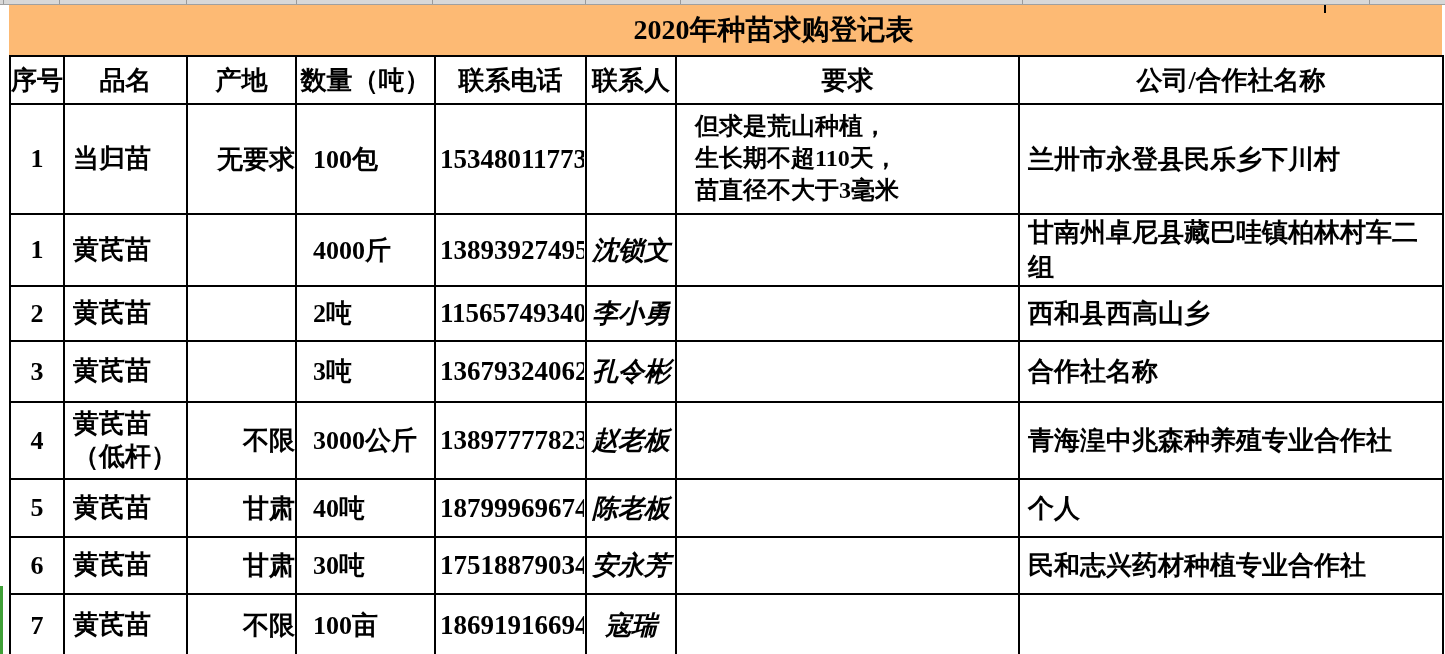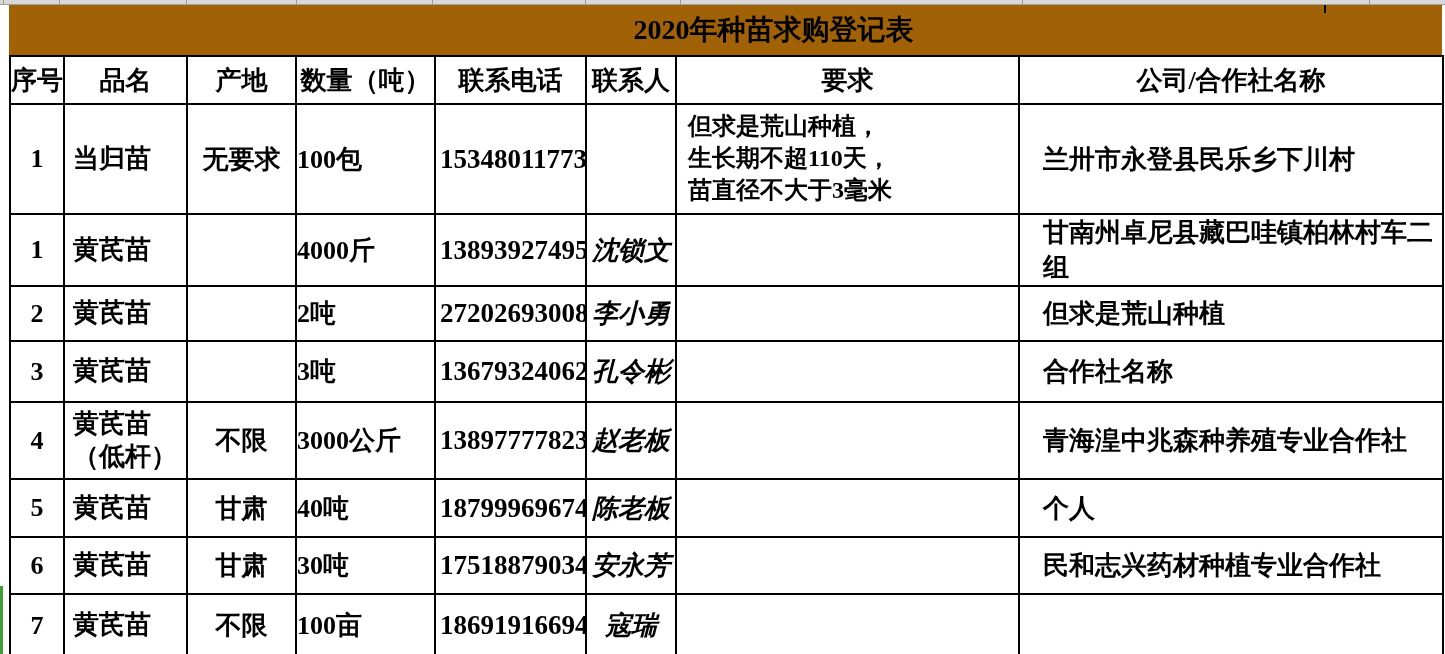--- a/index.html
+++ b/index.html
@@ -10,21 +10,21 @@
   }
   .top-strip{
     position:absolute;left:0;top:0;width:1445px;height:4px;
     background:#d8d8d8;border-bottom:1px solid #a0a0a0;
   }
   .tick{position:absolute;top:0;width:1px;height:4px;background:#9a9a9a;display:block;}
   .title-row{
     position:absolute;left:9px;top:5px;width:1433px;height:50px;
     display:flex;align-items:center;justify-content:center;
     padding-left:96px;box-sizing:border-box;
-    font-size:28px;background:#a16207;
+    font-size:28px;background:#fdba74;
   }
   .border-artifact{
     position:absolute;left:1324px;top:5px;width:2px;height:8px;background:#000;
   }
   .green-stripe{
     position:absolute;left:0;top:586px;width:3px;height:68px;background:#3fa037;
   }
   table.sheet{
     position:absolute;left:9px;top:55px;width:1433px;
     border-collapse:collapse;table-layout:fixed;
@@ -39,26 +39,26 @@
   tbody tr:nth-child(1){height:110px;}
   tbody tr:nth-child(2){height:64px;}
   tbody tr:nth-child(3){height:55px;}
   tbody tr:nth-child(4){height:61px;}
   tbody tr:nth-child(5){height:77px;}
   tbody tr:nth-child(6){height:58px;}
   tbody tr:nth-child(7){height:57px;}
   tbody tr:nth-child(8){height:63px;}
   td.c0{text-align:center;}
   td.c1{text-align:left;padding-left:8px;white-space:pre-line;line-height:1.25;margin-top:15px;}
-  td.c2{text-align:center;}
-  td.c3{text-align:left;padding-left:0;}
-  td.c4{text-align:left;padding-left:4px;font-size:27px;font-family:"Liberation Serif","DejaVu Serif",serif;}
+  td.c2{text-align:right;}
+  td.c3{text-align:left;padding-left:16px;}
+  td.c4{text-align:left;padding-left:4px;font-size:27px;font-family:"Liberation Serif","DejaVu Serif",serif;border-radius:21px;}
   td.c5{text-align:center;font-style:italic;}
-  td.c6{text-align:left;padding-left:11px;font-size:24px;line-height:1.32;white-space:pre-line;}
-  td.c7{text-align:left;padding-left:23px;}
+  td.c6{text-align:left;padding-left:18px;font-size:24px;line-height:1.32;white-space:pre-line;}
+  td.c7{text-align:left;padding-left:8px;}
 </style>
 </head>
 <body>
 
 <div class="top-strip" style="background: rgb(216, 216, 216);">
   <i class="tick" style="left:3px"></i>
   <i class="tick" style="left:59px"></i>
   <i class="tick" style="left:186px"></i>
   <i class="tick" style="left:296px"></i>
   <i class="tick" style="left:432px"></i>
@@ -118,24 +118,24 @@
         <td class="c4">13893927495</td>
         <td class="c5">沈锁文</td>
         <td class="c6"></td>
         <td class="c7">甘南州卓尼县藏巴哇镇柏林村车二组</td>
       </tr>
       <tr>
         <td class="c0">2</td>
         <td class="c1">黄芪苗</td>
         <td class="c2"></td>
         <td class="c3">2吨</td>
-        <td class="c4">27202693008</td>
+        <td class="c4">11565749340</td>
         <td class="c5">李小勇</td>
         <td class="c6"></td>
-        <td class="c7">但求是荒山种植</td>
+        <td class="c7">西和县西高山乡</td>
       </tr>
       <tr>
         <td class="c0">3</td>
         <td class="c1">黄芪苗</td>
         <td class="c2"></td>
         <td class="c3">3吨</td>
         <td class="c4">13679324062</td>
         <td class="c5">孔令彬</td>
         <td class="c6"></td>
         <td class="c7">合作社名称</td>

